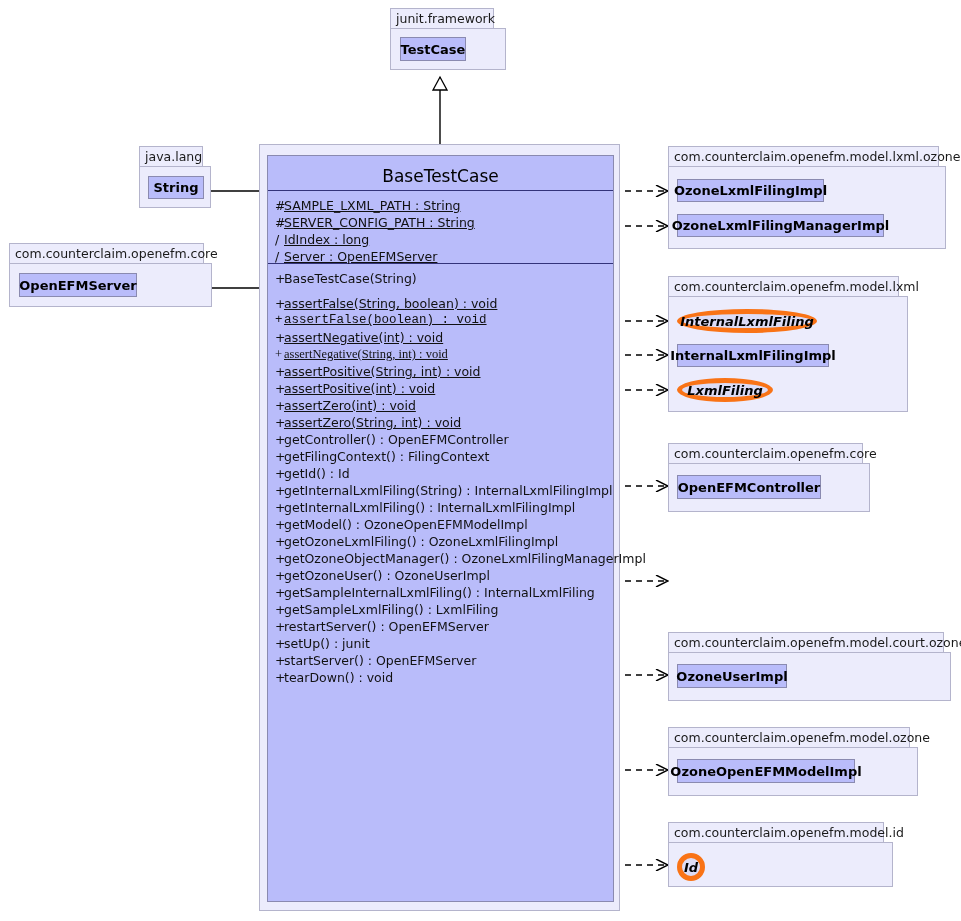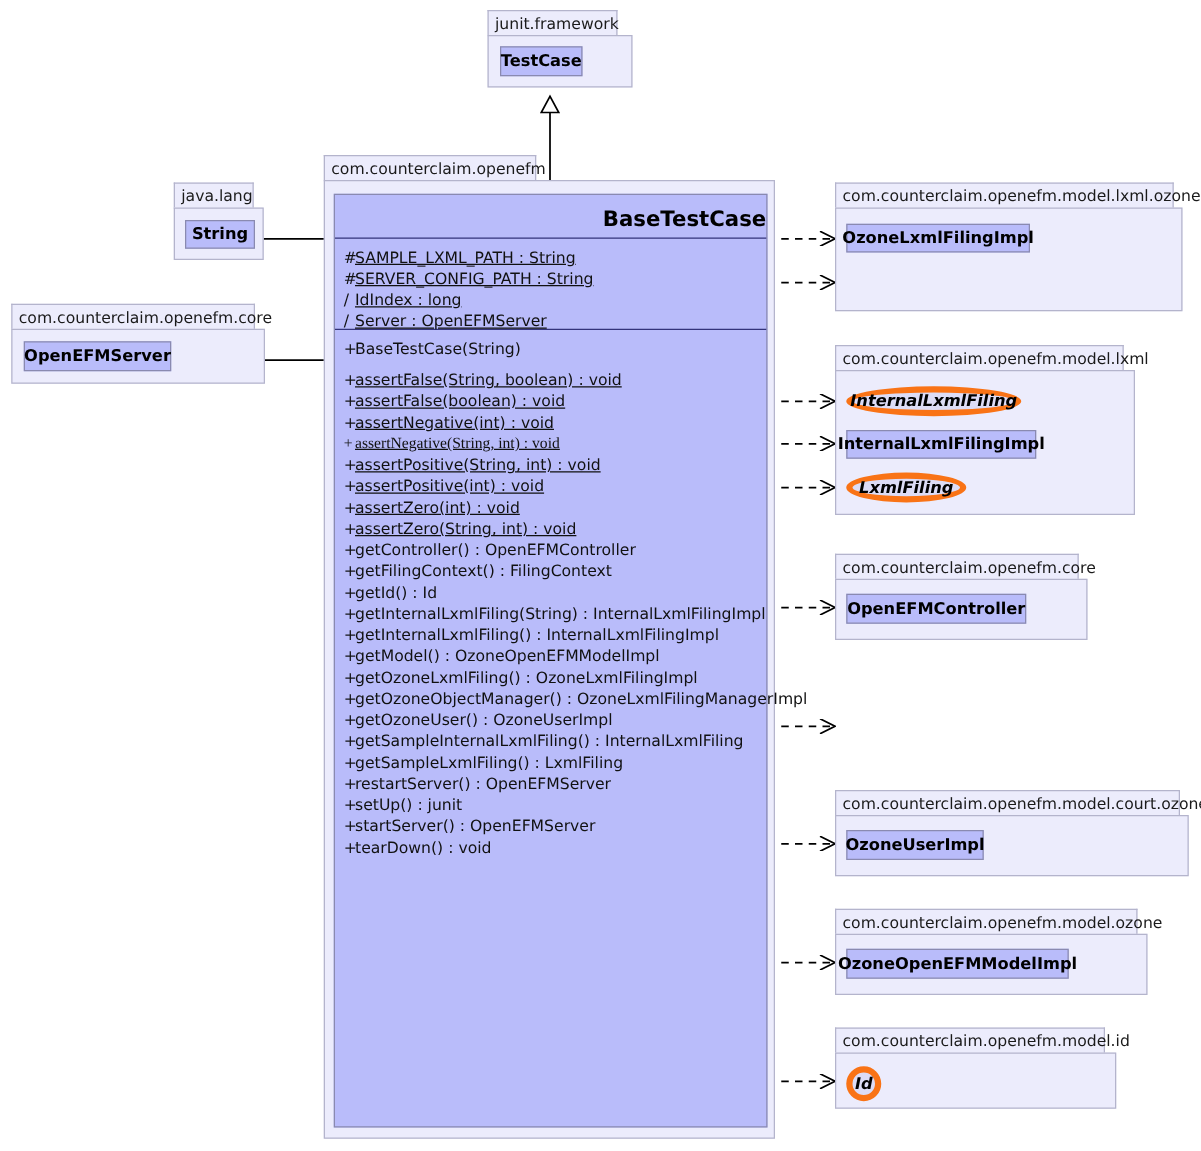--- a/index.html
+++ b/index.html
@@ -49,22 +49,22 @@
     border: 1px solid #b4b4cc;
   }
   
   .cls {
     position: absolute;
     box-sizing: border-box;
     background: #b9bcfa;
     border: 1px solid #8a8ab0;
   }
   .cls-name {
-    text-align: right;
-    font-weight: bold;
+    text-align: center;
+    font-weight: normal;
     white-space: nowrap;
   }
   .cls-sep {
     position: absolute;
     left: 0;
     width: 100%;
     height: 0;
     border-top: 1px solid #33337a;
   }
   .member {
@@ -182,35 +182,34 @@
     <div class="node" style="left:9px; top:30px; width:56px; height:23px;">String</div>
   </div>
 
   <div class="pkg" style="left:9px; top:243px; width:203px; height:64px;">
     <div class="pkg-tab" style="width:195px;">com.counterclaim.openefm.core</div>
     <div class="pkg-body" style="top:20px; width:203px; height:44px;"></div>
     <div class="node" style="left:10px; top:30px; width:118px; height:24px;">OpenEFMServer</div>
   </div>
 
   <div class="pkg" style="left:259px; top:124px; width:361px; height:787px;">
-    <div class="pkg-tab" style="width:170px;">com.counterclaim.openefm</div>
     <div class="pkg-body" style="top:20px; width:361px; height:767px;"></div>
 
     <div class="cls" style="left:8px; top:31px; width:347px; height:747px;">
       <div class="cls-name" style="position:absolute; left:0; top:10px; width:100%; font-size:17px;">BaseTestCase</div>
       <div class="cls-sep" style="top:34px;"></div>
       <div class="cls-sep" style="top:107px;"></div>
       <div id="members-host">
           <div class="member static" style="left: 7px; top: 42px;"><span class="vis">#</span><span class="sig">SAMPLE_LXML_PATH : String</span></div>
           <div class="member static" style="left: 7px; top: 59px;"><span class="vis">#</span><span class="sig">SERVER_CONFIG_PATH : String</span></div>
           <div class="member static" style="left: 7px; top: 76px;"><span class="vis">/</span><span class="sig">IdIndex : long</span></div>
           <div class="member static" style="left: 7px; top: 93px;"><span class="vis">/</span><span class="sig">Server : OpenEFMServer</span></div>
           <div class="member" style="left: 7px; top: 115px;"><span class="vis">+</span><span class="sig">BaseTestCase(String)</span></div>
           <div class="member static" style="left: 7px; top: 140px;"><span class="vis">+</span><span class="sig">assertFalse(String, boolean) : void</span></div>
-          <div class="member static" style="left: 7px; top: 157px;"><span class="vis">+</span><span class="sig">assertFalse(boolean) : void</span></div>
+          <div class="member static" style="left: 7px; top: 157px; font-family: Liberation Mono, monospace;"><span class="vis">+</span><span class="sig">assertFalse(boolean) : void</span></div>
           <div class="member static" style="left: 7px; top: 174px;"><span class="vis">+</span><span class="sig">assertNegative(int) : void</span></div>
           <div class="member static" style="left: 7px; top: 191px; font-family: Liberation Serif, serif;"><span class="vis">+</span><span class="sig">assertNegative(String, int) : void</span></div>
           <div class="member static" style="left: 7px; top: 208px;"><span class="vis">+</span><span class="sig">assertPositive(String, int) : void</span></div>
           <div class="member static" style="left: 7px; top: 225px;"><span class="vis">+</span><span class="sig">assertPositive(int) : void</span></div>
           <div class="member static" style="left: 7px; top: 242px;"><span class="vis">+</span><span class="sig">assertZero(int) : void</span></div>
           <div class="member static" style="left: 7px; top: 259px;"><span class="vis">+</span><span class="sig">assertZero(String, int) : void</span></div>
           <div class="member" style="left: 7px; top: 276px;"><span class="vis">+</span><span class="sig">getController() : OpenEFMController</span></div>
           <div class="member" style="left: 7px; top: 293px;"><span class="vis">+</span><span class="sig">getFilingContext() : FilingContext</span></div>
           <div class="member" style="left: 7px; top: 310px;"><span class="vis">+</span><span class="sig">getId() : Id</span></div>
           <div class="member" style="left: 7px; top: 327px;"><span class="vis">+</span><span class="sig">getInternalLxmlFiling(String) : InternalLxmlFilingImpl</span></div>
@@ -226,20 +225,21 @@
           <div class="member" style="left: 7px; top: 497px;"><span class="vis">+</span><span class="sig">startServer() : OpenEFMServer</span></div>
           <div class="member" style="left: 7px; top: 514px;"><span class="vis">+</span><span class="sig">tearDown() : void</span></div>
         </div>
     </div>
   </div>
 
   <div class="pkg" style="left:668px; top:146px; width:278px; height:103px;">
     <div class="pkg-tab" style="width:271px;">com.counterclaim.openefm.model.lxml.ozone</div>
     <div class="pkg-body" style="top:20px; width:278px; height:83px;"></div>
     <div class="node" style="left:9px; top:33px; width:147px; height:23px;">OzoneLxmlFilingImpl</div>
+    <div class="node" style="left:9px; top:68px; width:207px; height:23px;">OzoneLxmlFilingManagerImpl</div>
   </div>
 
   <div class="pkg" style="left:668px; top:276px; width:240px; height:136px;">
     <div class="pkg-tab" style="width:231px;">com.counterclaim.openefm.model.lxml</div>
     <div class="pkg-body" style="top:20px; width:240px; height:116px;"></div>
     <div class="node iface" style="left:9px; top:33px; width:140px; height:24px;">InternalLxmlFiling</div>
     <div class="node" style="left:9px; top:68px; width:152px; height:23px;">InternalLxmlFilingImpl</div>
     <div class="node iface" style="left:9px; top:102px; width:96px; height:24px;">LxmlFiling</div>
   </div>
 

